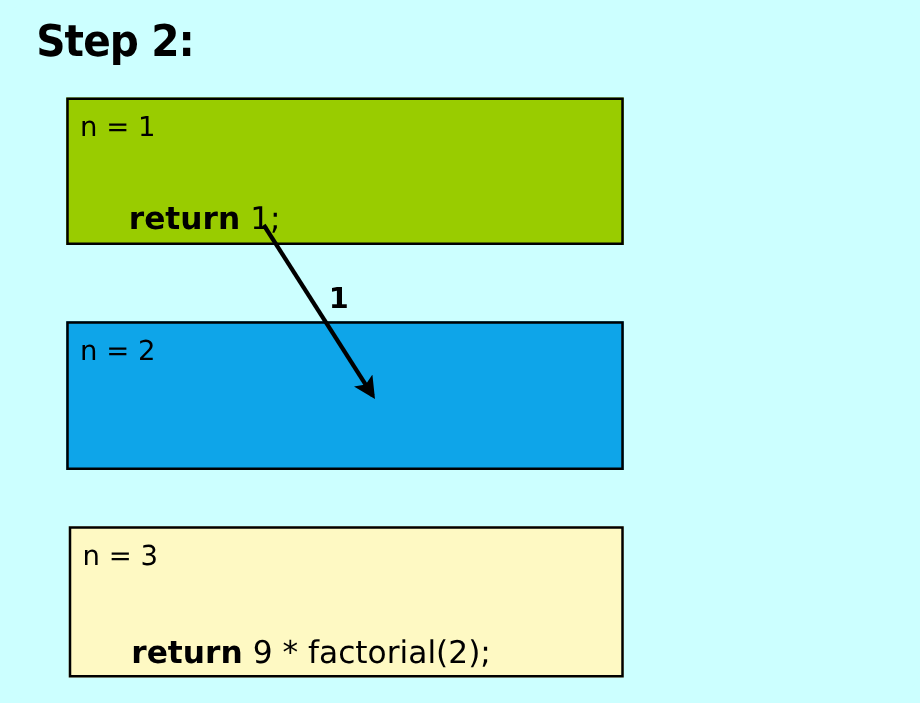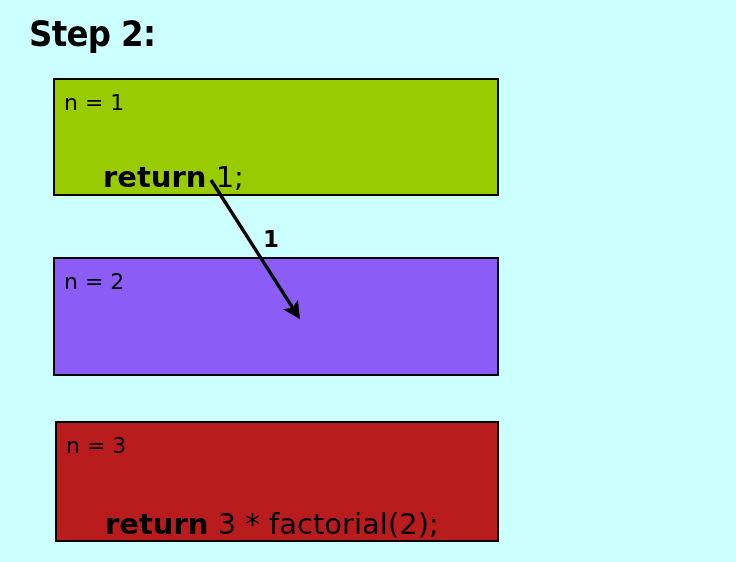--- a/index.html
+++ b/index.html
@@ -54,21 +54,21 @@
     font-size: 22px;
     font-weight: 400;
     color: #000000;
     white-space: nowrap;
     letter-spacing: 0px;
   }
   .frame-code {
     position: absolute;
     left: 48px;
     font-family: "DejaVu Sans", sans-serif;
-    font-size: 29px;
+    font-size: 25px;
     font-weight: 400;
     color: #000000;
     white-space: nowrap;
   }
   #frame-1 .frame-code { top: 80px; }
   #frame-2 .frame-code { top: 81px; }
   #frame-3 .frame-code { top: 84px; }
   .kw {
     font-weight: 700;
   }
@@ -99,27 +99,27 @@
 
 <div id="slide" style="background: rgb(204, 255, 255); border-radius: 30px;">
 
   <div class="slide-title">Step 2:</div>
 
   <div class="frame" id="frame-1" style="background: rgb(153, 204, 0); border-color: rgb(0, 0, 0);">
     <div class="frame-header">n = 1</div>
     <div class="frame-code"><span class="kw">return</span><span class="expr"> 1;</span></div>
   </div>
 
-  <div class="frame" id="frame-2" style="background: #8b5cf6; border-color: rgb(0, 0, 0);">
+  <div class="frame" id="frame-2" style="background: #0ea5e9; border-color: rgb(0, 0, 0);">
     <div class="frame-header">n = 2</div>
   </div>
 
-  <div class="frame" id="frame-3" style="background: #b91c1c; border-color: rgb(0, 0, 0);">
+  <div class="frame" id="frame-3" style="background: #fef9c3; border-color: rgb(0, 0, 0);">
     <div class="frame-header">n = 3</div>
-    <div class="frame-code"><span class="kw">return</span><span class="expr"> 3 * factorial(2);</span></div>
+    <div class="frame-code"><span class="kw">return</span><span class="expr"> 9 * factorial(2);</span></div>
   </div>
 
   <svg id="return-arrow" viewBox="0 0 736 562" xmlns="http://www.w3.org/2000/svg">
     <defs>
       <marker id="arrowhead" markerWidth="5.2" markerHeight="5.2" refX="4.2" refY="2.6" orient="auto" markerUnits="strokeWidth">
         <path d="M 0 0 L 5.2 2.6 L 0 5.2 L 1.15 2.6 z" fill="#000000"></path>
       </marker>
     </defs>
     <line id="arrow-line" x1="211" y1="180" x2="298.1544965060802" y2="316.41573366169075" stroke="#000000" stroke-width="3.4" marker-end="url(#arrowhead)"></line>
   </svg>

